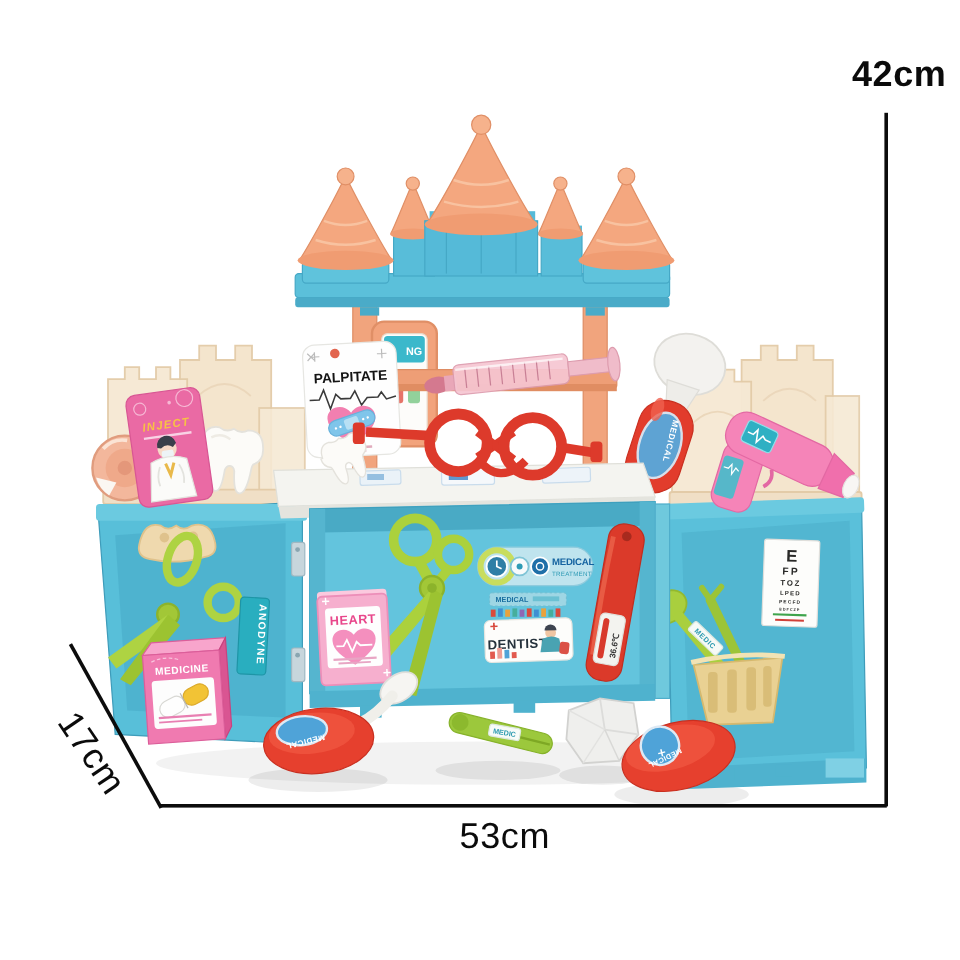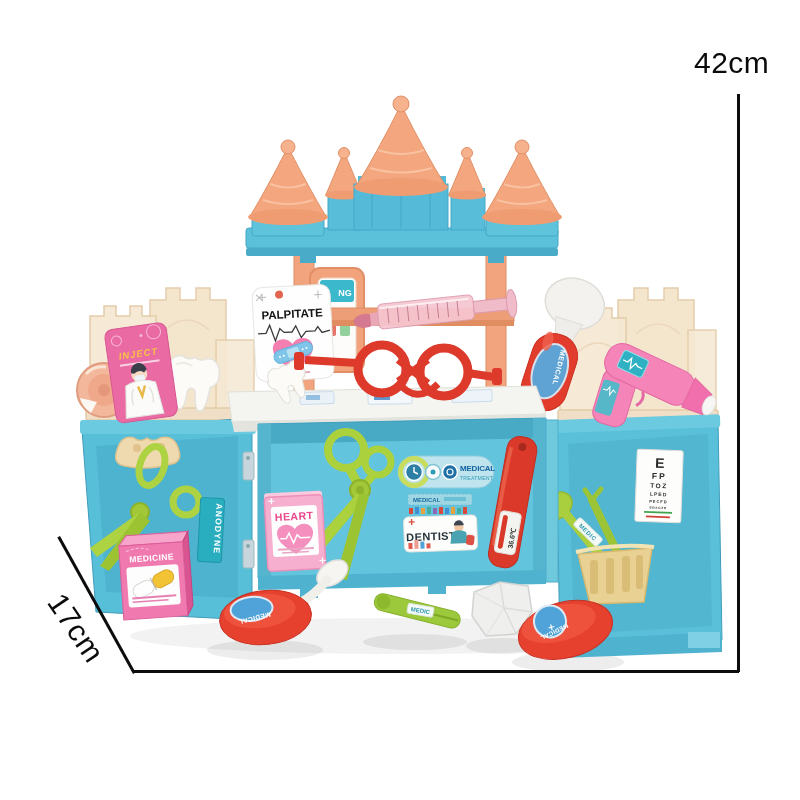--- a/index.html
+++ b/index.html
@@ -1,19 +1,19 @@
 <!DOCTYPE html>
 <html><head>
 <meta charset="utf-8">
 <style>
   html,body{margin:0;padding:0;background:#ffffff;}
   .stage{position:relative;width:800px;height:800px;background:#ffffff;overflow:hidden;
          font-family:"Liberation Sans",sans-serif;}
   .dim-label{position:absolute;font-size:30px;color:#0b0b0b;letter-spacing:.5px;}
-  #h42{left:694px;top:46px;}
+  #h42{left:710px;top:46px;font-weight:bold;}
   #w53{left:383px;top:681px;}
   #d17{left:38px;top:611px;transform:rotate(56deg);}
   .dim-line{position:absolute;background:#0c0c0c;}
   #vline{left:737px;top:94px;width:3px;height:578px;}
   #hline{left:133px;top:670px;width:606px;height:3px;}
   #dline{left:60px;top:536px;width:156px;height:3px;transform-origin:0 0;transform:rotate(61deg);}
   svg{position:absolute;left:0;top:0;}
   svg text{font-family:"Liberation Sans",sans-serif;}
 </style>
 </head>
@@ -448,15 +448,16 @@
       <text transform="translate(568 624) rotate(168)" font-size="6" font-weight="bold" fill="#FFFFFF" letter-spacing="0.4">MEDICAL</text>
       <path d="M549,624 l6,0 m-3,-3 l0,6" stroke="#FFF" stroke-width="1.2"></path>
     </g>
 
   </svg>
 
   <div class="dim-line" id="vline"></div>
   <div class="dim-line" id="hline"></div>
   <div class="dim-line" id="dline"></div>
   <div class="dim-label" id="h42">42cm</div>
+  <div class="dim-label" id="w53">53cm</div>
   <div class="dim-label" id="d17">17cm</div>
 
 </div>
 
 </body></html>

